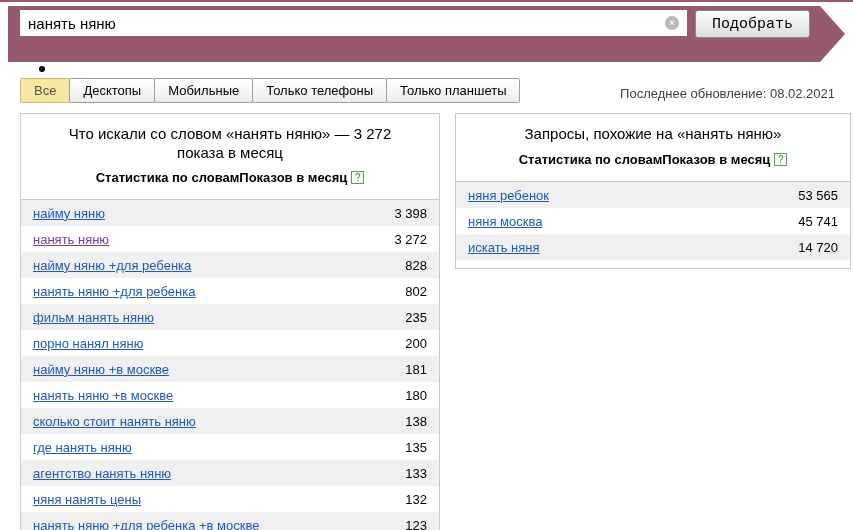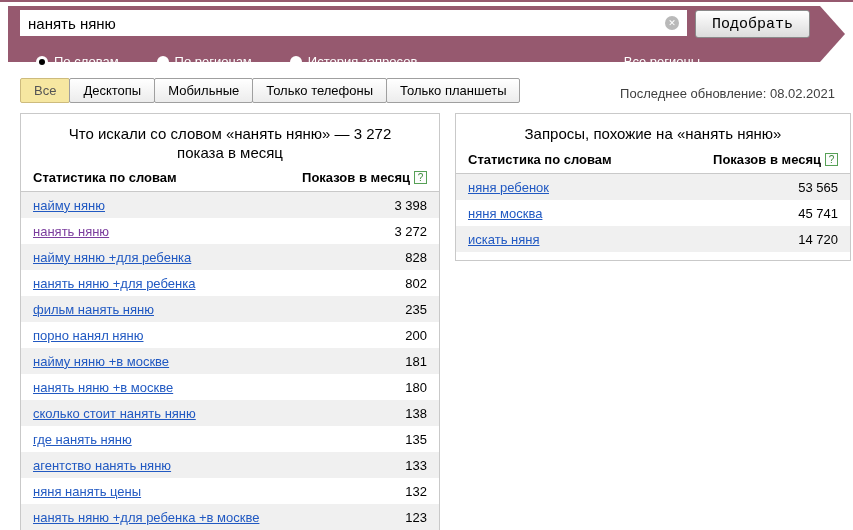--- a/index.html
+++ b/index.html
@@ -16,21 +16,21 @@
   .search-row { display:flex; align-items:flex-start; padding:4px 10px 0 12px; }
   .search-box { position:relative; width:670px; height:26px; background:#fff; }
   .search-input { width:100%; height:100%; border:none; outline:none; padding:0 30px 0 8px;
     font-size:15px; font-family:"Liberation Sans", sans-serif; color:#000; background:transparent; }
   .clear-btn { position:absolute; right:8px; top:6px; width:14px; height:14px; border-radius:50%;
     background:#b9b9b9; color:#fff; font-size:9px; line-height:14px; text-align:center; cursor:pointer; }
   .submit-btn { margin-left:8px; height:28px; padding:0 16px; font-size:15px;
     font-family:Liberation Mono, monospace; color:#000;
     border:1px solid #8a8a8a; border-radius:3px;
     background:linear-gradient(#ffffff,#dcdcdc); cursor:pointer; }
-  .radio-row { position:relative; display:flex; align-items:center; margin-top:16px; padding:0 28px; }
+  .radio-row { position:relative; display:flex; align-items:center; margin-top:23px; padding:0 28px; }
   .radios { display:flex; }
   .radio-item { display:flex; align-items:center; margin-right:38px; cursor:pointer; }
   .radio-circle { width:12px; height:12px; border-radius:50%; background:#fff; margin-right:6px;
     position:relative; display:inline-block; }
   .radio-circle.on::after { content:""; position:absolute; left:3px; top:3px; width:6px; height:6px;
     border-radius:50%; background:#000; }
   .radio-label { color:#fff; font-size:13px; }
   .regions-link { position:absolute; right:120px; top:0; color:#fff; font-size:13px;
     text-decoration:none; border-bottom:1px dotted #fff; cursor:pointer; }
 
@@ -43,22 +43,22 @@
   .tab.selected { background:#f6e7a1; border-color:#cdbb7d; color:#555; }
   .last-update { margin-left:auto; font-size:13px; color:#404040; padding-top:5px; }
 
   
   .panels { display:flex; align-items:flex-start; margin:10px 0 0 20px; }
   .panel { border:1px solid #c9c9c9; background:#fff; }
   .left-panel { width:420px; height:480px; }
   .right-panel { width:396px; margin-left:15px; padding-bottom:8px; }
   .panel-title { display:flex; align-items:center; justify-content:center; min-height:38px;
     padding:10px 26px 8px; font-size:15px; font-weight:normal; text-align:center; line-height:1.27; color:#000; }
-  .table-head { display:flex; justify-content:space-between; align-items:flex-end;
-    padding:0 12px 6px; border-bottom:1px solid #c9c9c9; font-size:13px; font-weight:bold; color:#000; }
+  .table-head { display:flex; justify-content:center; align-items:flex-end;
+    padding:0 12px 14px; border-bottom:1px solid #c9c9c9; font-size:13px; font-weight:bold; color:#000; }
   .col-val { display:flex; align-items:center; }
   .help { display:inline-block; width:13px; height:13px; line-height:12px; text-align:center;
     border:1px solid #56a056; color:#3c8a3c; font-size:10px; font-weight:normal;
     margin-left:4px; background:#fcfcfc; cursor:pointer; }
   .rows .row:nth-child(odd) { background:#f0f0f0; } 
   .row { display:flex; justify-content:space-between; align-items:center;
     height:26px; padding:0 12px; font-size:13px; }
   .kw-link { color:#2159c2; text-decoration:underline; cursor:pointer; }
   .kw-link.visited { color:#7b3d9e; }
   .val { color:#000; font-size:13px; }

